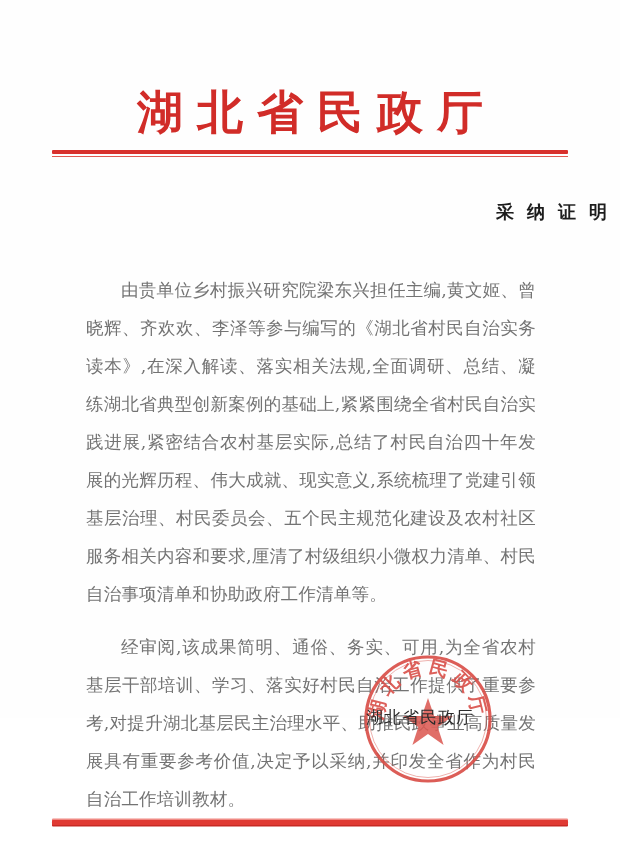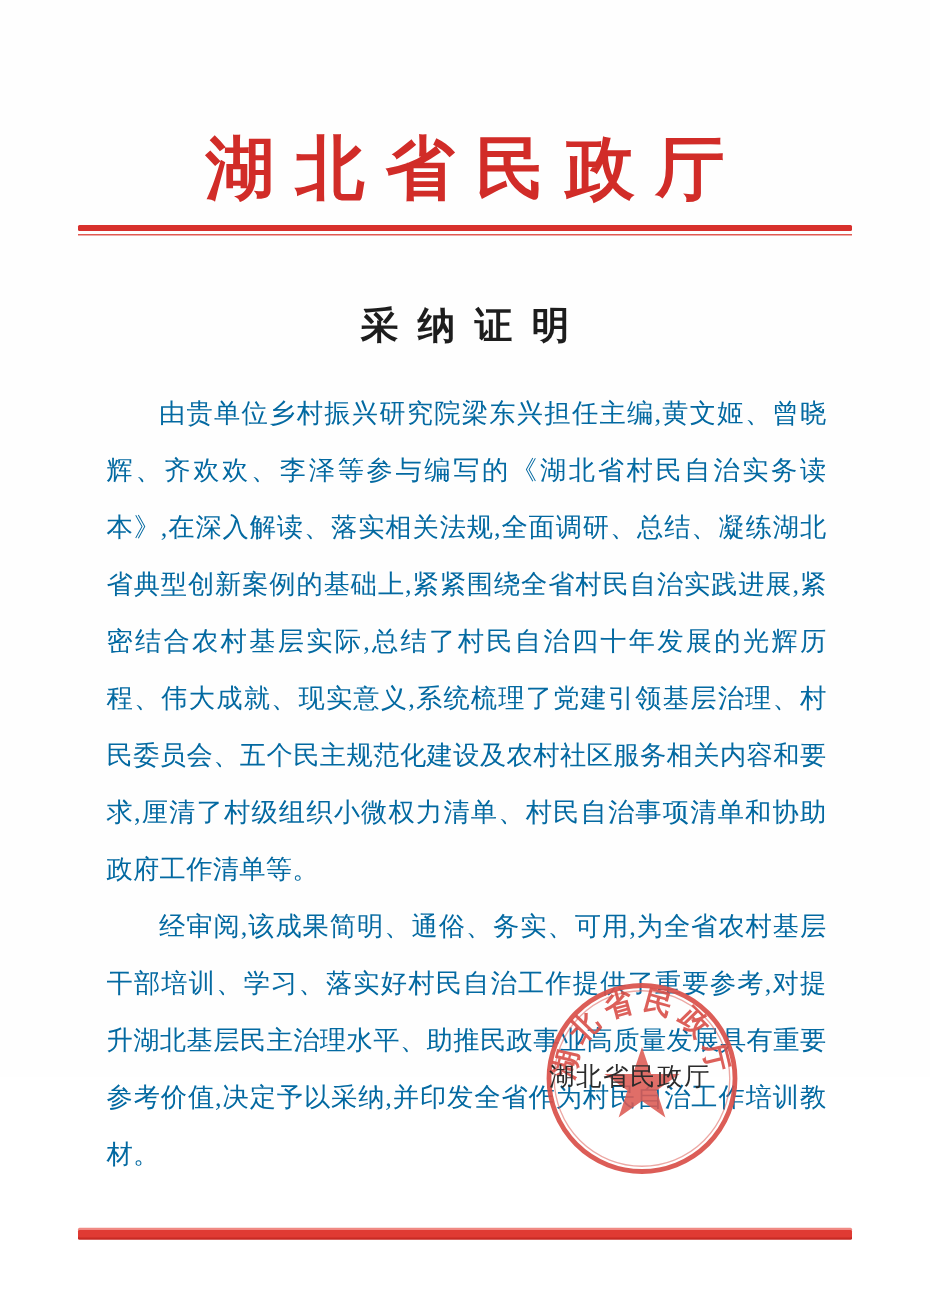--- a/index.html
+++ b/index.html
@@ -71,22 +71,22 @@
     background: #e03a33;
     box-shadow: 0 -1.5px 0 #f08a84, 0 1.5px 0 #c72a24;
   }
 
   
   .doc-title {
     position: absolute;
     top: 200px;
     left: 0;
     width: 620px;
-    text-align: center;
-    font-size: 25px;
+    text-align: right;
+    font-size: 18px;
     font-weight: bold;
     letter-spacing: 13px;
     text-indent: 13px;
     color: #1d1d1d;
     white-space: nowrap;
   }
 
   
   .body-block {
     position: absolute;
@@ -100,23 +100,22 @@
     letter-spacing: 0.6px;
     color: #2b2b2b;
   }
   .para {
     font-size: 17.5px;
     line-height: 38px;
     letter-spacing: 0.2px;
     text-align: justify;
     text-justify: inter-ideograph;
     text-indent: 2em;
-    color: #0369a1;
-    margin: 0;
-    font-family: Liberation Serif, serif;
+    color: #737373;
+    margin: 15px;
   }
 
   
   .sign-area {
     position: absolute;
     top: 654px;
     left: 0;
     width: 620px;
     height: 150px;
   }

